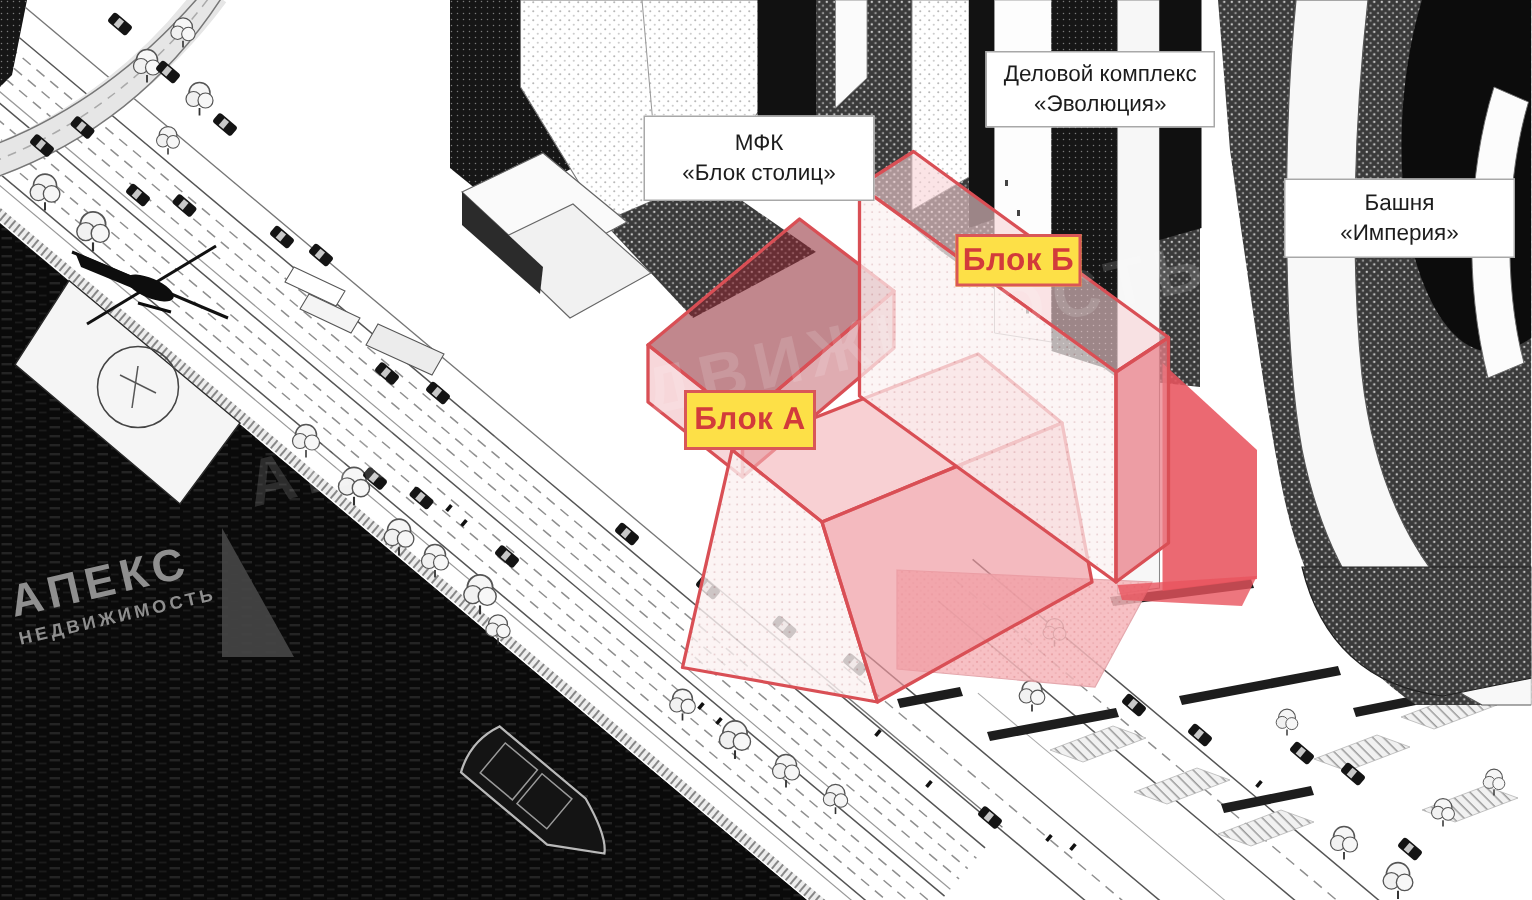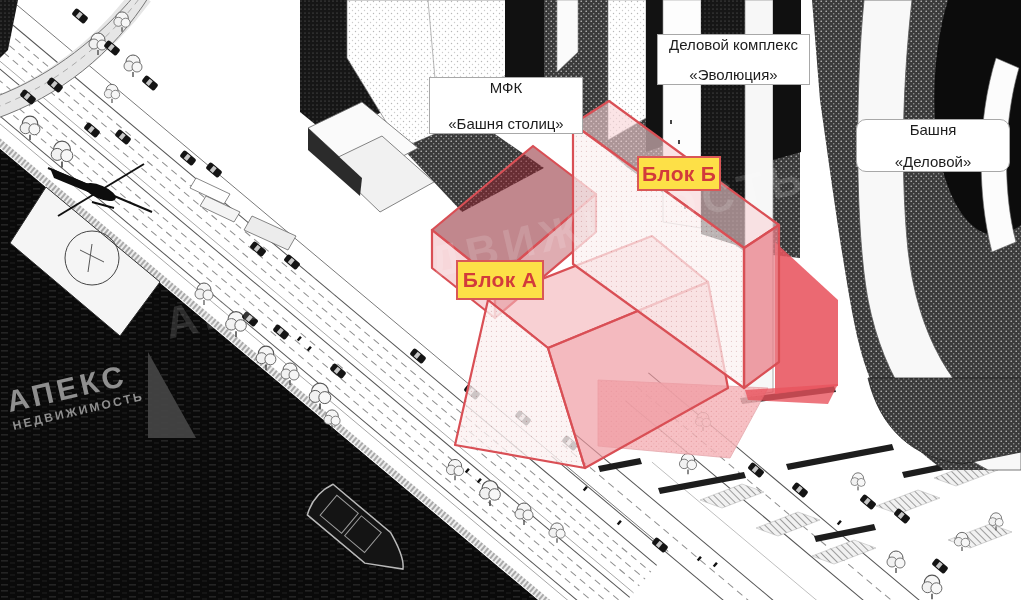--- a/index.html
+++ b/index.html
@@ -1,27 +1,27 @@
 <!DOCTYPE html>
 <html><head>
 <meta charset="utf-8">
 <style>
   html,body{margin:0;padding:0;background:#ffffff;}
   #stage{position:relative;width:1021px;height:600px;overflow:hidden;
          font-family:"Liberation Sans","DejaVu Sans",sans-serif;background:#fff;}
   #stage svg{position:absolute;left:0;top:0;}
   .callout{position:absolute;background:#ffffff;border:1px solid #a8a8a8;
-           display:flex;flex-direction:column;align-items:center;justify-content:space-between;
+           display:flex;flex-direction:column;align-items:center;justify-content:center;
            text-align:center;color:#1c1c1c;font-size:15px;line-height:1.3;z-index:20;}
   .callout-red{position:absolute;background:#fde047;border:2px solid #d95757;
            display:flex;align-items:center;justify-content:center;text-align:center;
            color:#d23b3b;font-weight:bold;font-size:21px;letter-spacing:.3px;z-index:21;}
   #label-mfk{left:382px;top:77px;width:152px;height:55px;margin-left:47px;}
   #label-imperia{left:657px;top:34px;width:151px;height:49px;}
-  #label-evolution{left:856px;top:119px;width:152px;height:51px;border-radius:10px;}
+  #label-evolution{left:856px;top:119px;width:152px;height:51px;}
   #label-blok-b{left:637px;top:156px;width:80px;height:31px;}
   #label-blok-a{left:456px;top:260px;width:84px;height:36px;}
   #wm-apex{position:absolute;left:4px;top:388px;transform:rotate(-13deg);
            transform-origin:left top;color:#8f8f8f;z-index:15;line-height:1;}
   #wm-apex .wm1{font-size:30px;font-weight:800;letter-spacing:4px;}
   #wm-apex .wm2{font-size:12px;font-weight:700;letter-spacing:2.4px;margin-top:3px;}
   #wm-center{position:absolute;left:160px;top:300px;width:720px;transform:rotate(-13deg);
            transform-origin:left top;color:rgba(255,255,255,.14);font-size:44px;
            font-weight:800;letter-spacing:6px;z-index:14;white-space:nowrap;}
 </style>
@@ -282,29 +282,29 @@
 
   <g stroke="#d94f55" stroke-width="2.2" stroke-linejoin="round">
     <polygon points="573,124 609,101 779,225 744,248" fill="#f8d2d5" fill-opacity="0.6"></polygon>
     <polygon points="573,124 744,248 744,388 573,264" fill="url(#pPinkLight)" fill-opacity="0.72"></polygon>
     <polygon points="744,248 779,225 779,362 744,388" fill="#e97f88" fill-opacity="0.75"></polygon>
   </g>
 </svg>
 
   <div class="callout" id="label-mfk">
     <span>МФК</span>
-    <span>«Башня столиц»</span>
+    <span>«Блок столиц»</span>
   </div>
   <div class="callout" id="label-imperia">
     <span>Деловой комплекс</span>
     <span>«Эволюция»</span>
   </div>
   <div class="callout" id="label-evolution">
     <span>Башня</span>
-    <span>«Деловой»</span>
+    <span>«Империя»</span>
   </div>
   <div class="callout-red" id="label-blok-b">
     <span>Блок Б</span>
   </div>
   <div class="callout-red" id="label-blok-a">
     <span>Блок А</span>
   </div>
 
   <div id="wm-apex">
     <div class="wm1">АПЕКС</div>

